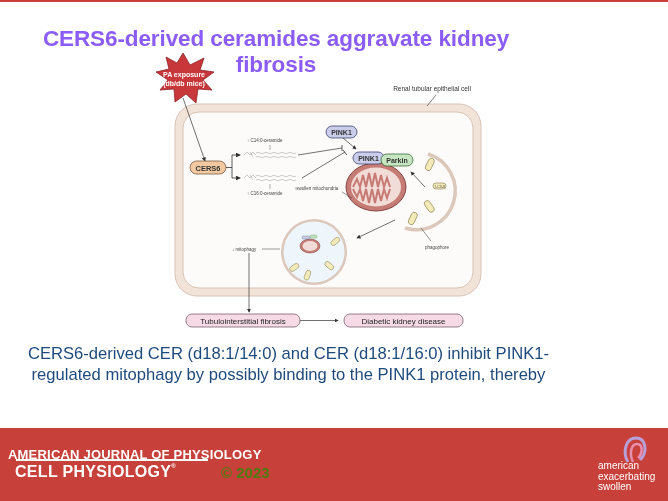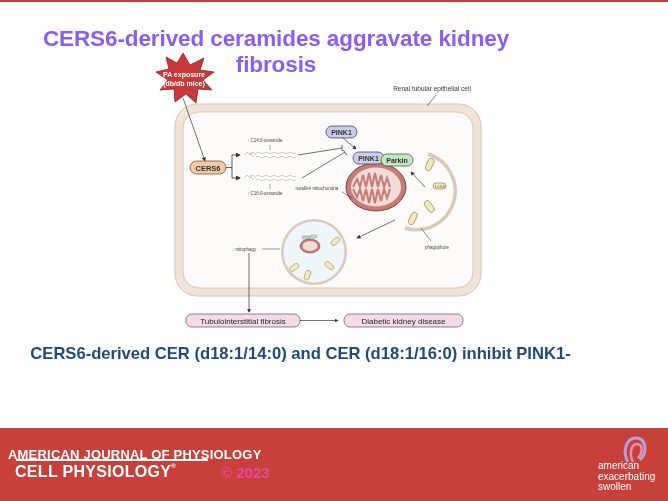--- a/index.html
+++ b/index.html
@@ -1,27 +1,27 @@
 <!DOCTYPE html>
 <html><head>
 <meta charset="utf-8">
 <style>
   html,body{margin:0;padding:0;}
   body{width:668px;height:501px;background:#fff;position:relative;overflow:hidden;font-family:"Liberation Sans",sans-serif;}
   .topbar{position:absolute;left:0;top:0;width:668px;height:2px;background:#c8403a;}
   .title{position:absolute;left:0;top:10px;width:552px;text-align:center;color:#8b5cf6;font-weight:bold;font-size:22.5px;letter-spacing:-0.1px;margin-top:16px;}
   svg.diagram{position:absolute;left:0;top:0;}
-  .summary{position:absolute;left:12px;top:343px;width:577px;text-align:center;color:#1f4a7c;font-weight:bold;font-size:16.6px;line-height:21px;}
+  .summary{position:absolute;left:0;top:343px;width:577px;text-align:center;color:#1f4a7c;font-weight:normal;font-size:16.6px;line-height:21px;}
   .summary div{white-space:nowrap;}
   .footer{position:absolute;left:0;top:428px;width:668px;height:73px;background:#c8403a;}
   .journal-small{position:absolute;left:8px;top:447px;color:#fff;font-weight:bold;font-size:13px;letter-spacing:0.2px;}
   .journal-rule{position:absolute;left:16px;top:459px;width:192px;height:1.5px;background:#fff;}
   .journal-big{position:absolute;left:15px;top:463px;color:#fff;font-weight:bold;font-size:16px;letter-spacing:0.3px;}
   .journal-big .reg{font-size:6px;vertical-align:top;}
-  .copyright{position:absolute;left:221px;top:464px;color:#ec4899;font-weight:bold;font-size:15px;}
+  .copyright{position:absolute;left:221px;top:464px;color:#4d7c0f;font-weight:bold;font-size:15px;}
   .aps{position:absolute;left:598px;top:461px;color:#fff;font-size:10px;line-height:10.5px;}
   .aps-logo{position:absolute;left:618px;top:434px;}
 </style>
 </head>
 <body>
 
 <div class="topbar"></div>
 <div class="title">CERS6-derived ceramides aggravate kidney fibrosis</div>
 
 <svg class="diagram" width="668" height="340" viewBox="0 0 668 340">
@@ -129,20 +129,21 @@
   </g>
   <line x1="300" y1="320.5" x2="338" y2="320.5" stroke="#333" stroke-width="0.7" marker-end="url(#arr)"></line>
   <g>
     <rect x="344" y="314" width="119" height="13" rx="6" fill="#f6dbe6" stroke="#6a4a55" stroke-width="0.7"></rect>
     <text x="403.5" y="323.5" font-size="8" fill="#222" text-anchor="middle" font-family="Liberation Sans, sans-serif">Diabetic kidney disease</text>
   </g>
 </svg>
 
 <div class="summary">
   <div>CERS6-derived CER (d18:1/14:0) and CER (d18:1/16:0) inhibit PINK1-</div>
+  <div>regulated mitophagy by possibly binding to the PINK1 protein, thereby</div>
 </div>
 
 <div class="footer"></div>
 <div class="journal-small">AMERICAN JOURNAL OF PHYSIOLOGY</div>
 <div class="journal-rule"></div>
 <div class="journal-big"><span>CELL PHYSIOLOGY</span><span class="reg">®</span></div>
 <div class="copyright">© 2023</div>
 
 <svg class="aps-logo" width="36" height="32" viewBox="0 0 36 32">
   <path d="M10,28 C4,18 8,4 18,4 C28,4 30,18 22,26" fill="none" stroke="#b7a0d8" stroke-width="3"></path>

